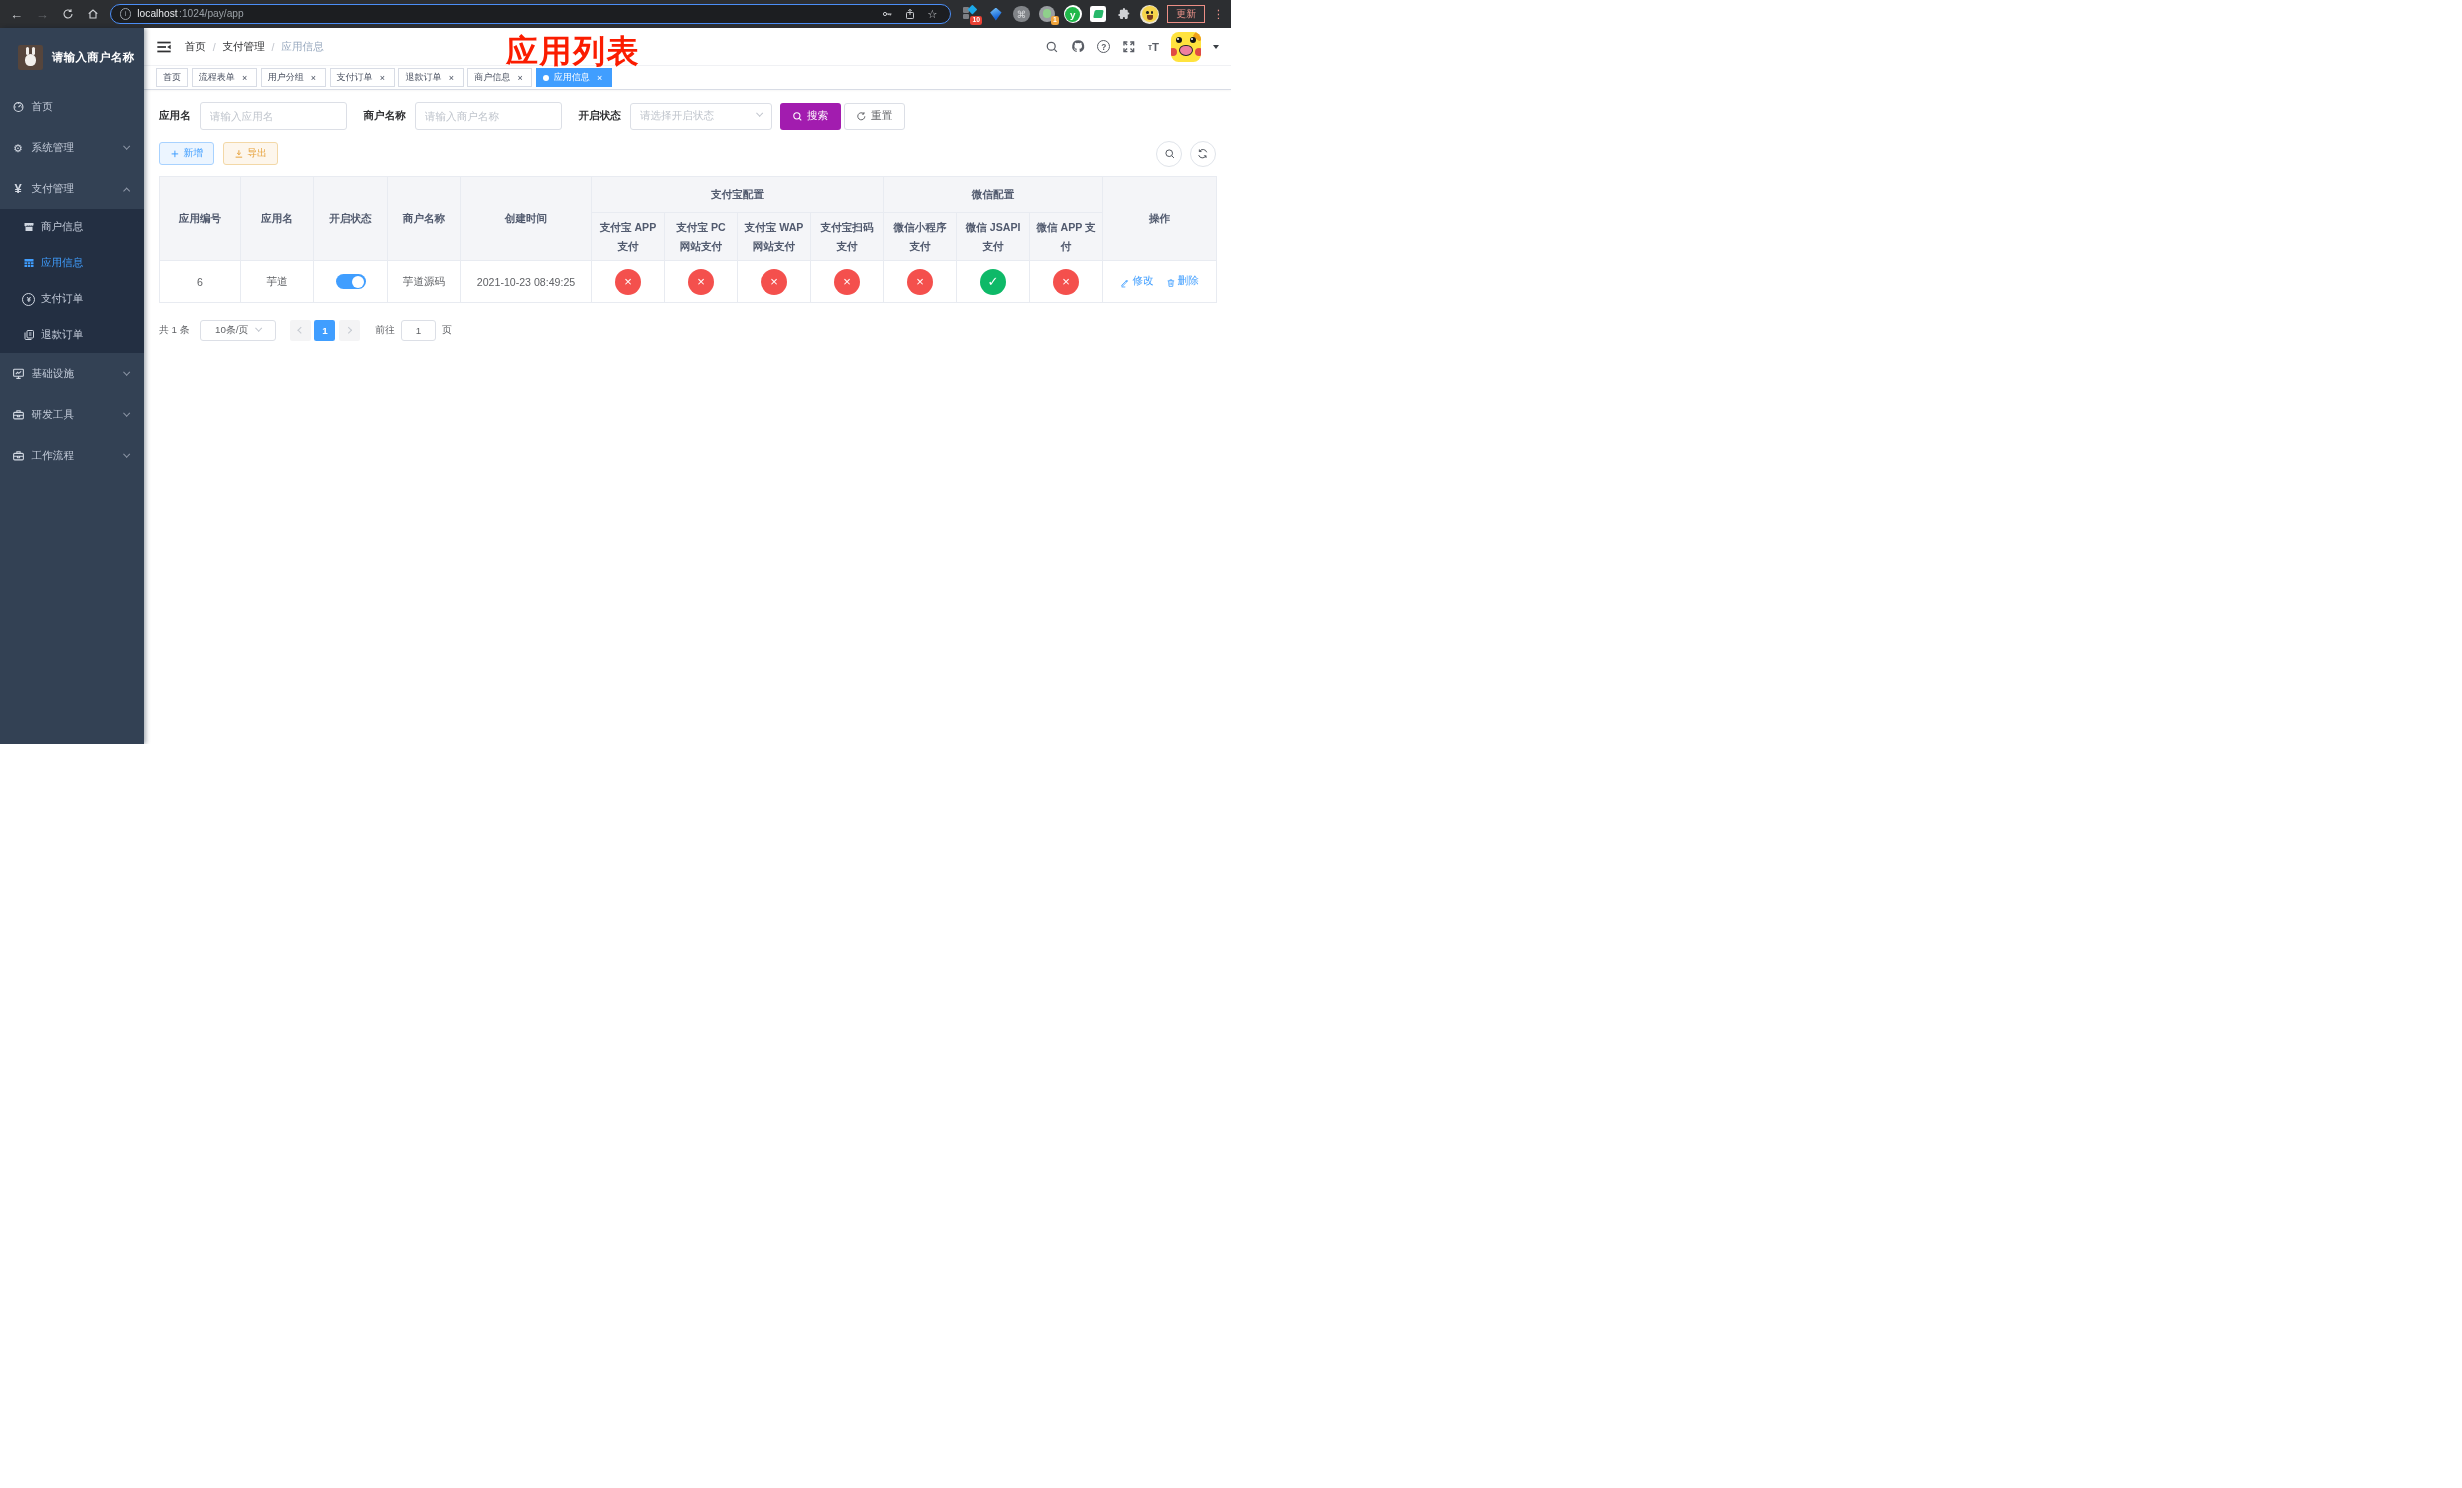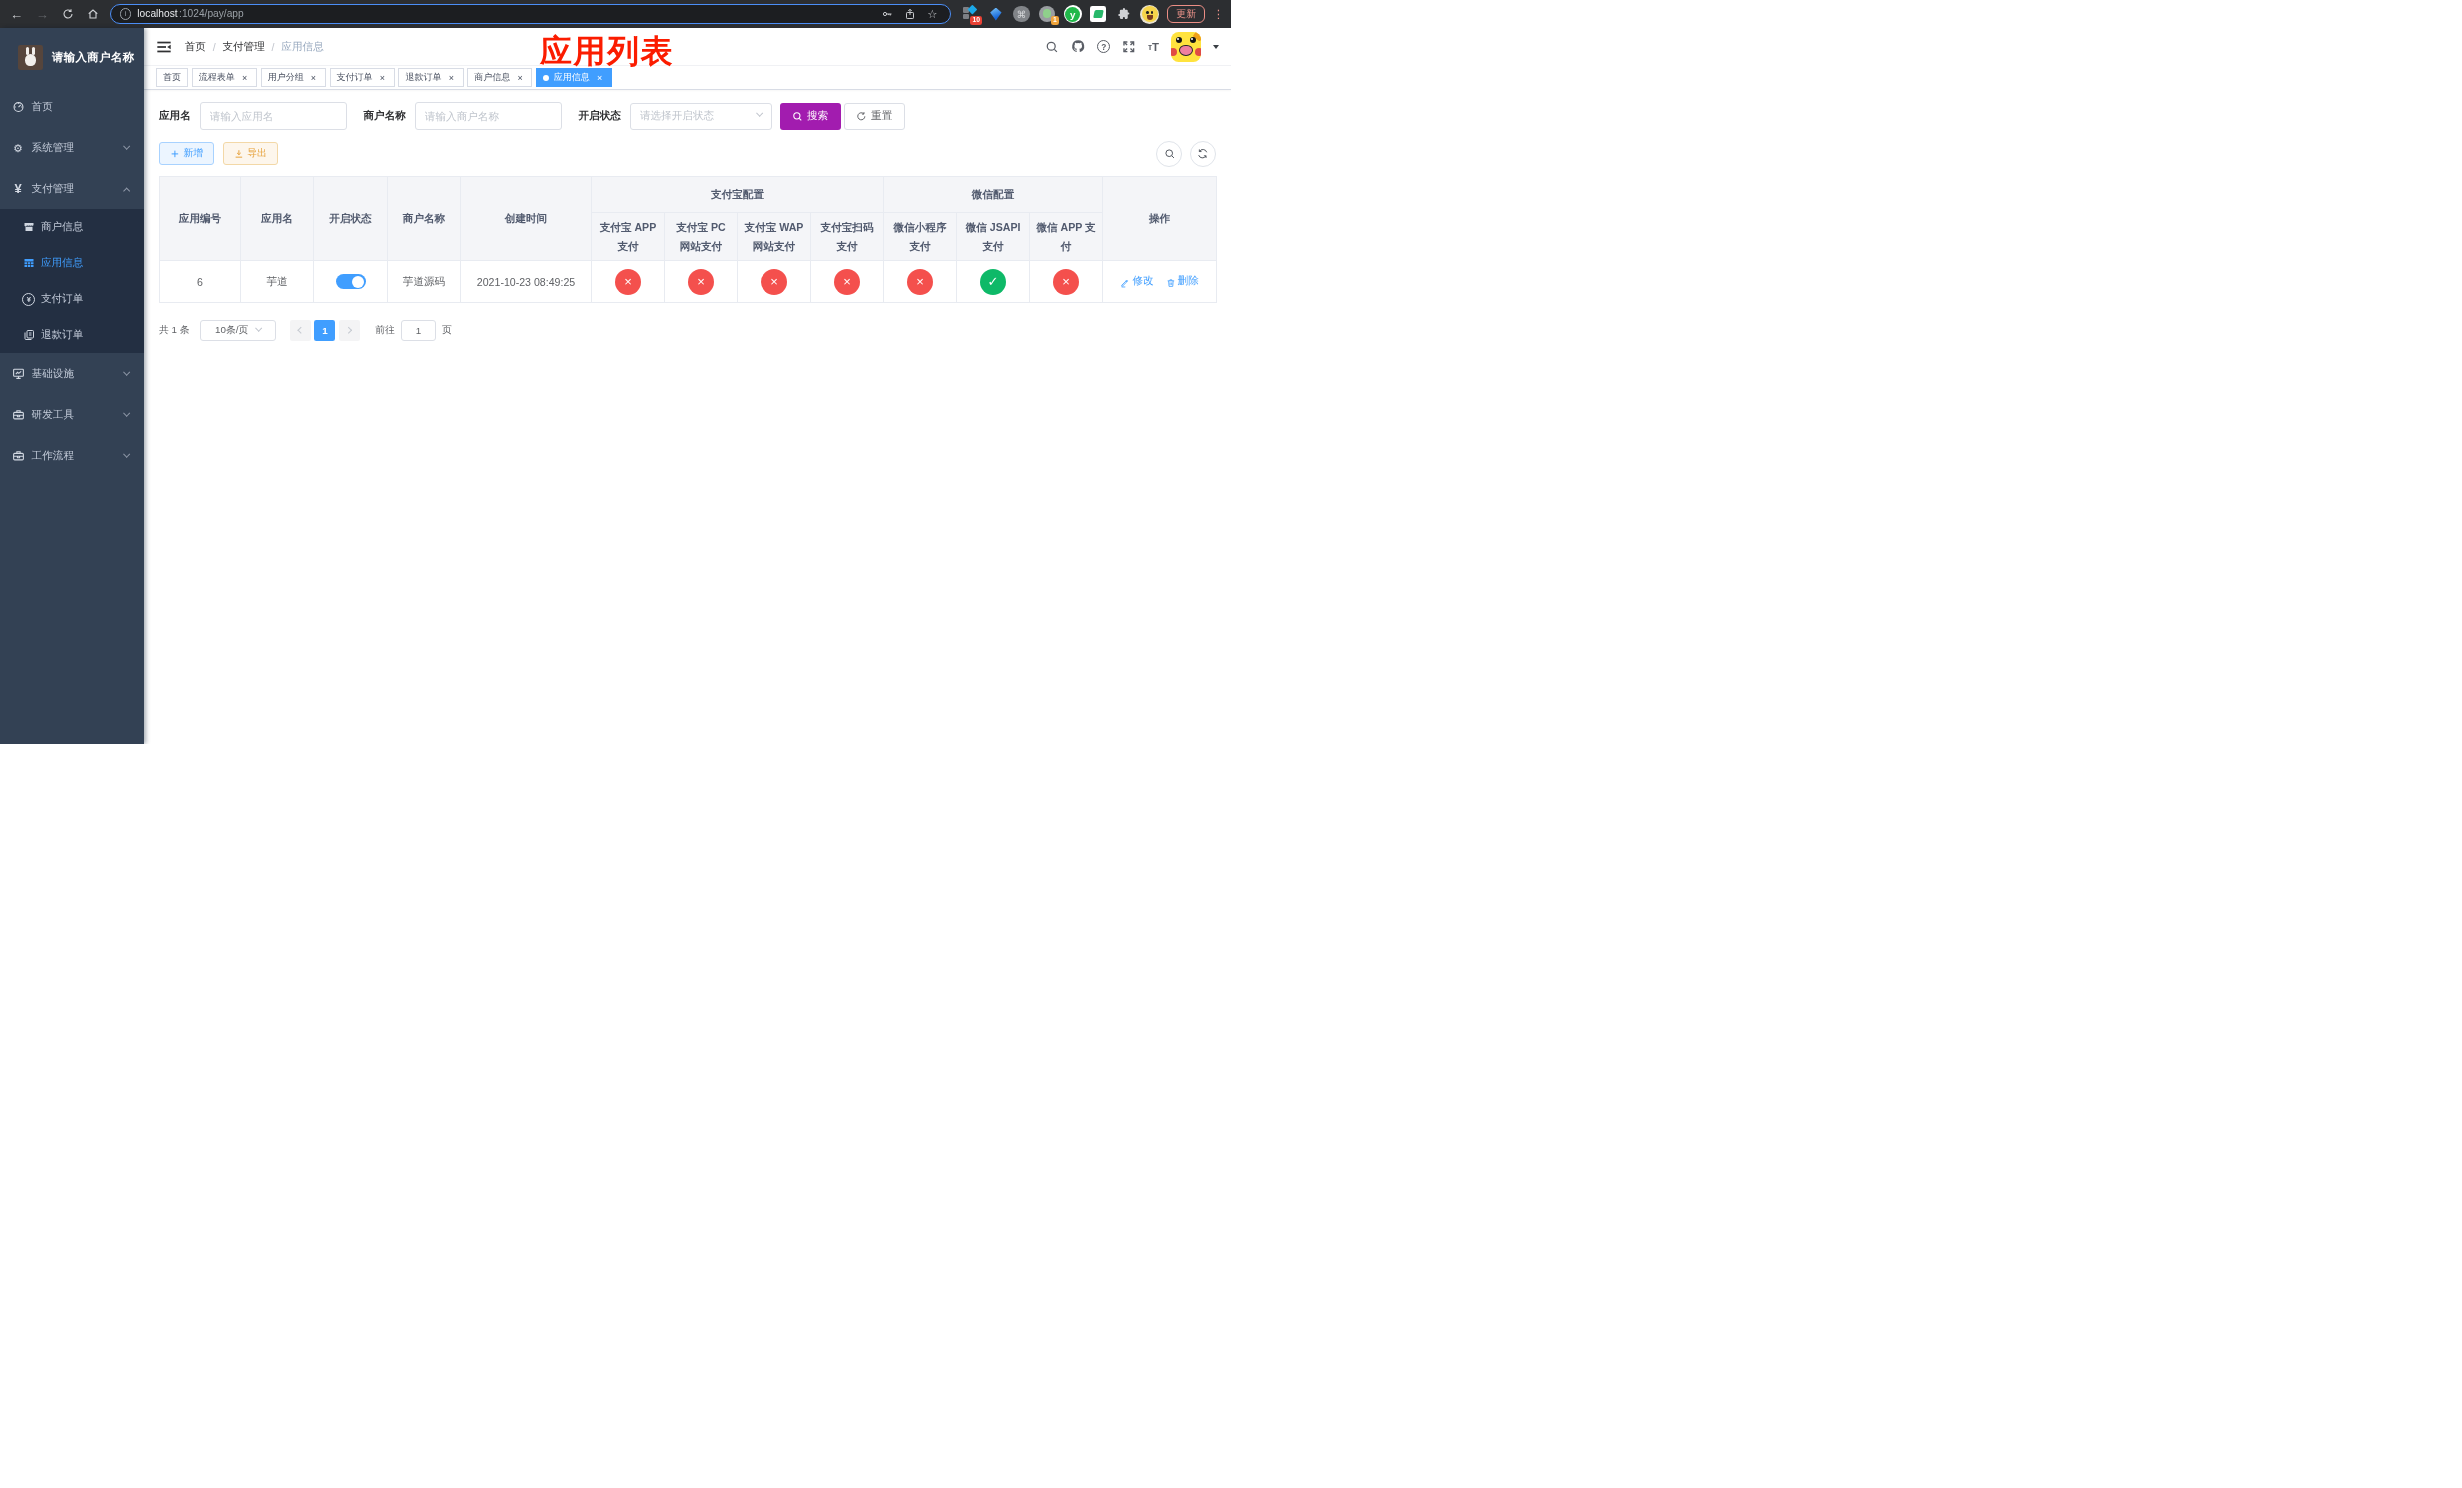--- a/index.html
+++ b/index.html
@@ -33,21 +33,21 @@
   .yudao { width:18px; height:18px; border-radius:50%; background:#fff; display:inline-flex; align-items:center; justify-content:center; }
   .yudao i { width:15px; height:15px; border-radius:50%; background:#21b84a; color:#fff; font-size:9.8px; font-weight:bold; font-style:normal; display:inline-flex; align-items:center; justify-content:center; }
   .chat-ext { width:16px; height:16px; border-radius:2.3px; background:#fff; display:inline-flex; align-items:center; justify-content:center; }
   .chat-ext i { width:9px; height:7.6px; background:#27b86a; transform:skewX(-12deg); border-radius:1.5px; }
   .puzzle { color:#cfd1d4; }
   .profile-face { position:relative; width:19px; height:19px; border-radius:50%; background:#e9e3d2; overflow:hidden; flex:0 0 auto; cursor:pointer; }
   .profile-face .fy { position:absolute; left:1.5px; top:1.5px; width:16px; height:16px; border-radius:50%; background:#f6d44a; }
   .profile-face .fe { position:absolute; width:2.3px; height:3px; background:#232323; border-radius:50%; top:6.8px; }
   .profile-face .fe.l { left:6px; } .profile-face .fe.r { left:10.6px; }
   .profile-face .fm { position:absolute; left:6.8px; top:10.6px; width:6px; height:4.5px; background:#7a3b1e; border-radius:0 0 6px 6px; }
-  .update-btn { height:18px; border:1.5px solid #ec8e85; border-radius:6px; color:#ef958c; font-size:9.8px; padding:0 8.3px; display:inline-flex; align-items:center; background:transparent; cursor:pointer; flex:0 0 auto; }
+  .update-btn { height:18px; border:1.5px solid #ec8e85; border-radius:0; color:#ef958c; font-size:9.8px; padding:0 8.3px; display:inline-flex; align-items:center; background:transparent; cursor:pointer; flex:0 0 auto; }
   .dots { color:#ef958c; font-size:11.4px; width:10.6px; text-align:center; cursor:pointer; flex:0 0 auto; }
 
   
   .app { display:flex; height:716px; }
 
   
   .sidebar { width:144px; background:#334154; color:#c3cbd9; flex:0 0 auto; box-shadow:1.5px 0 4.5px rgba(0,21,41,.35); z-index:2; }
   .logo-row { height:58px; display:flex; align-items:center; padding-left:18px; gap:9px; cursor:pointer; }
   .logo-img { width:25px; height:25px; border-radius:2.3px; background:#56453c; position:relative; overflow:hidden; flex:0 0 auto; }
   .logo-img i { position:absolute; background:#f2efec; }
@@ -85,21 +85,21 @@
   .avatar .pe { position:absolute; width:6px; height:6px; border-radius:50%; background:#151515; top:5.3px; }
   .avatar .pe::after { content:""; position:absolute; left:0.8px; top:0.8px; width:2.3px; height:2.3px; border-radius:50%; background:#fff; }
   .avatar .pe.l { left:5.3px; } .avatar .pe.r { left:19px; }
   .avatar .pm { position:absolute; left:8.3px; top:13px; width:13.6px; height:11.4px; background:#ef7fa0; border:1.5px solid #2a2a2a; border-radius:45% 45% 50% 50%; }
   .avatar .pc { position:absolute; width:8.3px; height:8.3px; border-radius:50%; background:#e04b44; top:16.7px; }
   .avatar .pc.l { left:-2.3px; } .avatar .pc.r { left:24px; }
   .avatar .pear { position:absolute; right:-3px; top:-3px; width:9px; height:10.6px; background:#f0a11a; transform:rotate(35deg); border-radius:1.5px; }
   .caret-down { width:0; height:0; border-left:3.8px solid transparent; border-right:3.8px solid transparent; border-top:4.5px solid #3a3f45; cursor:pointer; }
 
   
-  .annotation { position:absolute; left:396px; top:1.5px; font-size:32px; font-weight:900; color:#fb1c00; letter-spacing:1.5px; z-index:5; pointer-events:none; }
+  .annotation { position:absolute; left:362px; top:1.5px; font-size:32px; font-weight:900; color:#fb1c00; letter-spacing:1.5px; z-index:5; pointer-events:none; }
 
   
   .tags { height:24px; display:flex; align-items:center; padding:0 12px; gap:3.8px; border-bottom:0.8px solid #d8dce5; box-shadow:0 0.8px 2.3px rgba(0,0,0,.05); }
   .tag { height:19.7px; display:inline-flex; align-items:center; border:0.8px solid #d8dce5; background:#fff; color:#495060; font-size:9px; padding:0 6px; cursor:pointer; }
   .tag[data-active="true"] { background:#409eff; border-color:#409eff; color:#fff; }
   .tag .dot { width:6px; height:6px; border-radius:50%; background:#fff; margin-right:4.5px; }
   .tag .x { margin-left:4.5px; font-size:9px; color:inherit; width:10.6px; height:10.6px; display:inline-flex; align-items:center; justify-content:center; border-radius:50%; }
 
   
   .content { padding:12px 15px 0 15px; }

